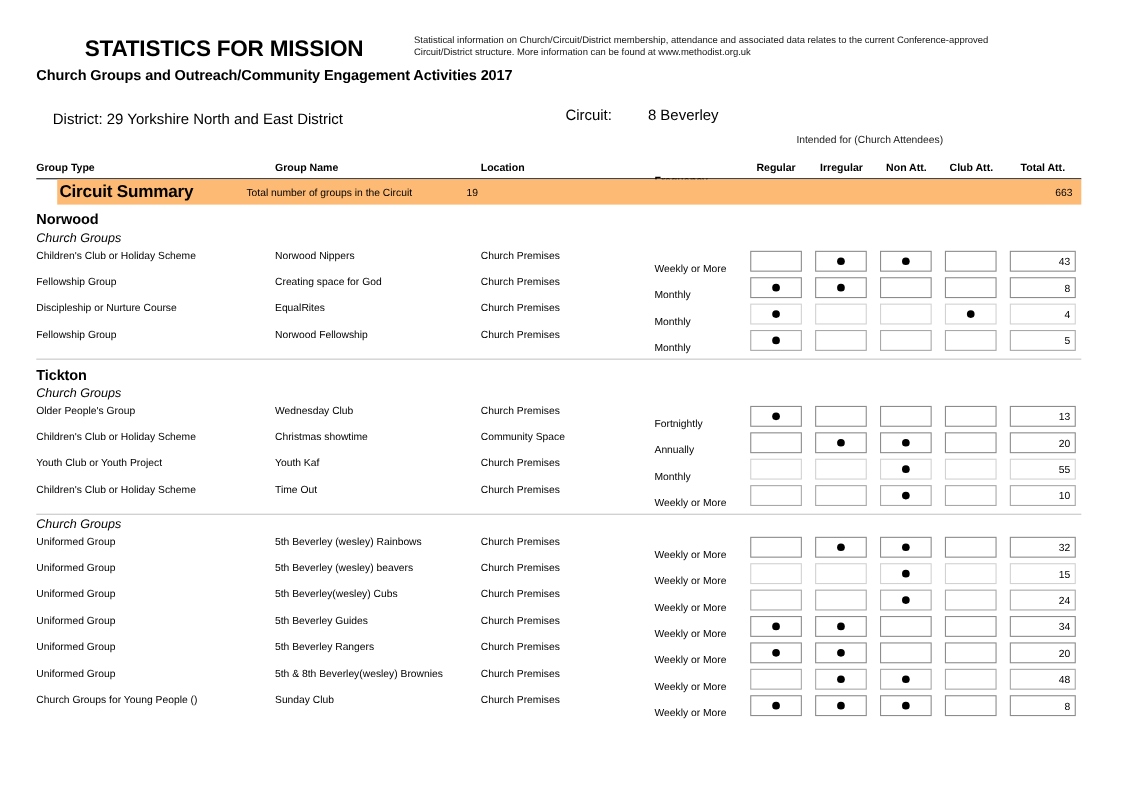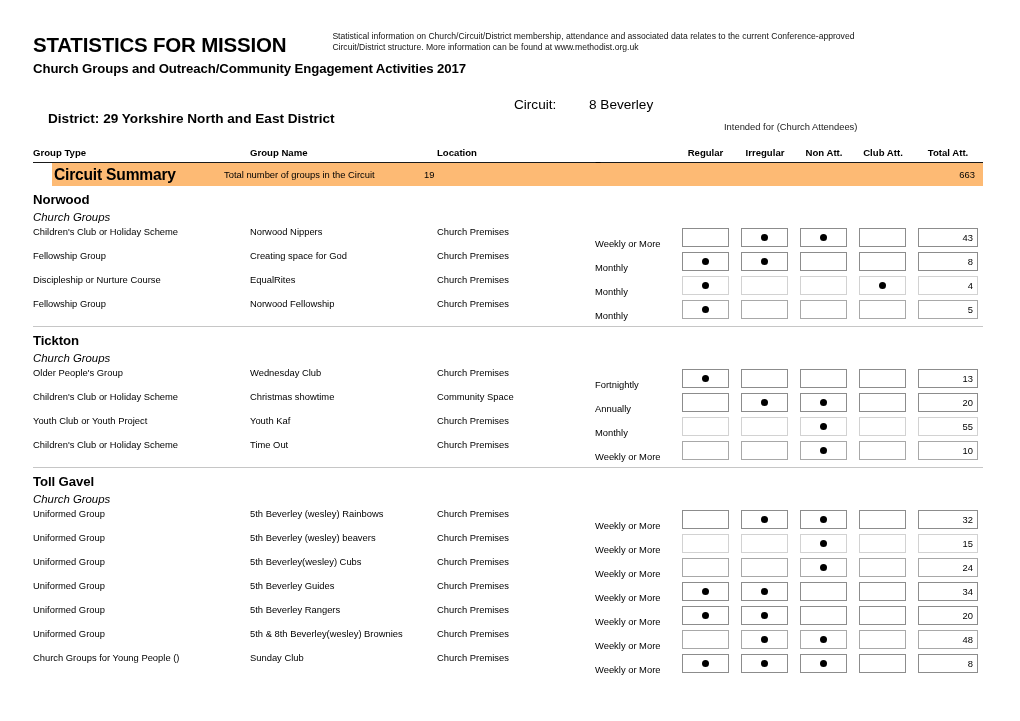--- a/index.html
+++ b/index.html
@@ -34,20 +34,21 @@
     display: flex;
     align-items: flex-start;
   }
   .main-title {
     font-size: 20.5px;
     font-weight: bold;
     letter-spacing: -0.2px;
     line-height: 24px;
     white-space: nowrap;
     padding-top: 5px;
+    margin-left: 44px;
   }
   .blurb {
     font-size: 8.6px;
     line-height: 11.2px;
     color: #141414;
     margin-left: 46px;
     padding-top: 3px;
     max-width: 570px;
   }
   .sub-title {
@@ -63,22 +64,22 @@
     position: absolute;
     left: 48px;
     top: 96px;
     width: 940px;
     font-size: 13.6px;
     line-height: 18px;
   }
   .dc-district {
     position: absolute;
     left: 0;
-    top: 14px;
-    font-weight: bold;
+    top: 4px;
+    font-weight: normal;
     white-space: nowrap;
   }
   .dc-circuit-label {
     position: absolute;
     left: 466px;
     top: 0;
     font-weight: normal;
     white-space: nowrap;
   }
   .dc-circuit-value {
@@ -420,21 +421,20 @@
           <div class="bx k1"></div>
           <div class="bx k2">
             <span class="dot"></span>
           </div>
           <div class="bx k3"></div>
           <div class="bx total k4">
             <span class="tv">10</span>
           </div>
         </div>
         <div class="sec-rule"></div>
-        <div class="church-name">Toll Gavel</div>
         <div class="group-kind">Church Groups</div>
         <div class="row">
           <div class="cell c-type">Uniformed Group</div>
           <div class="cell c-name wrap">5th Beverley (wesley) Rainbows</div>
           <div class="cell c-loc">Church Premises</div>
           <div class="cell c-freq">Weekly or More</div>
           <div class="bx k0 dark"></div>
           <div class="bx k1 dark">
             <span class="dot"></span>
           </div>

